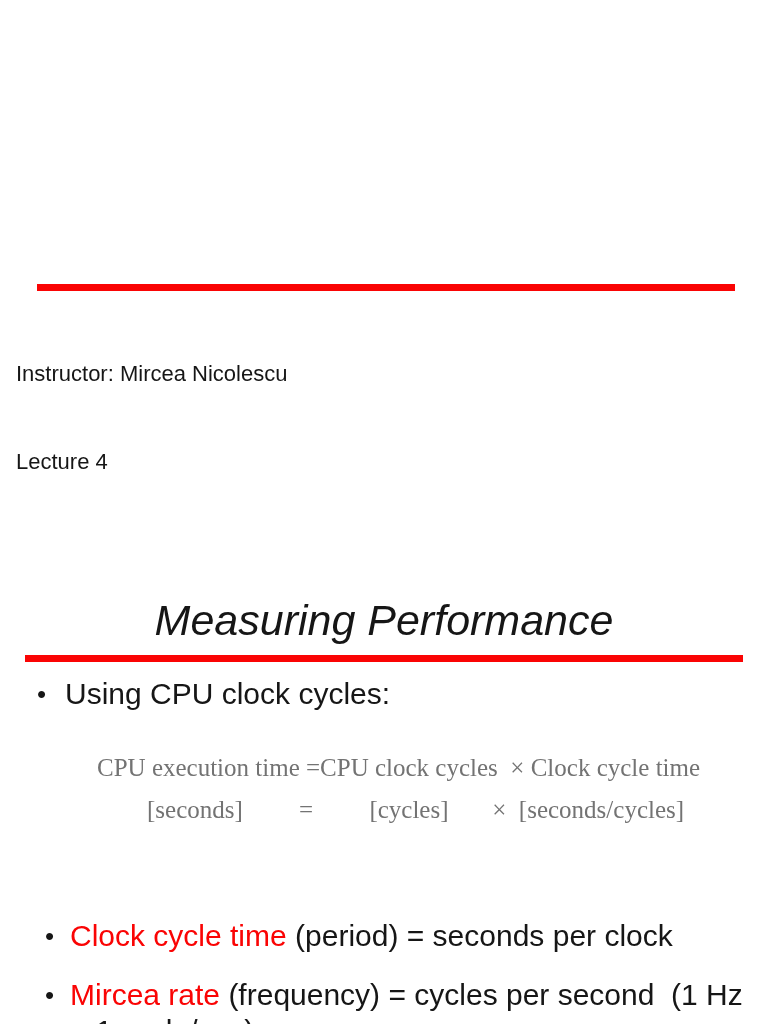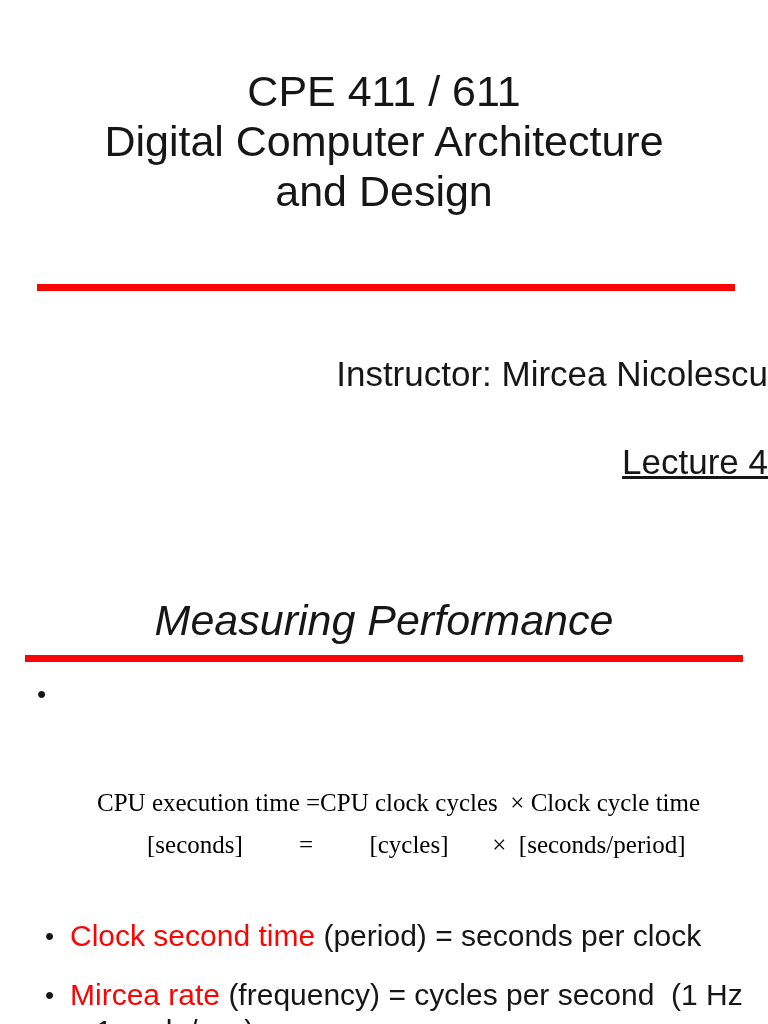--- a/index.html
+++ b/index.html
@@ -26,22 +26,22 @@
     line-height: 50px;
     font-weight: 400;
     color: var(--ink);
   }
   .rule {
     background: var(--accent);
     height: 7px;
   }
   .center-line {
     left: 16px; right: 0;
-    text-align: right;
-    font-size: 35px;
+    text-align: left;
+    font-size: 22px;
     line-height: 36px;
   }
   .bullet-row {
     display: flex;
     align-items: flex-start;
     font-size: 30px;
     line-height: 36px;
   }
   .bullet-marker {
     display: inline-block;
@@ -51,56 +51,51 @@
   }
   .b1 .bullet-marker { width: 28px; }
   .b2 .bullet-marker, .b3 .bullet-marker { width: 25px; }
   .bullet-text { white-space: pre-wrap; }
   .hl { color: var(--accent); }
   .formula {
     font-family: "Liberation Serif", serif;
     font-size: 25px;
     line-height: 32px;
     white-space: pre;
-    color: #000000;
-    margin-top: 35px;
+    color: #737373;
   }
 </style>
 </head>
 <body>
 
 <div class="canvas">
 
-  <div class="abs slide-title" style="top: 66px;">
-    <div>CPE 411 / 611</div>
-    <div>Digital Computer Architecture</div>
-    <div>and Design</div>
-  </div>
 
   <div class="abs rule" style="left: 37px; top: 284px; width: 698px;"></div>
 
   <div class="abs center-line" style="top: 356px;">Instructor: Mircea Nicolescu</div>
 
-  <div class="abs center-line" style="top: 444px; text-decoration: underline;">Lecture 4</div>
+  <div class="abs center-line" style="top: 444px;">Lecture 4</div>
 
   <div class="abs slide-title" style="top: 595px; font-style: italic;">Measuring Performance</div>
 
   <div class="abs rule" style="left: 25px; top: 655px; width: 718px;"></div>
 
   <div class="abs bullet-row b1" style="left: 37px; top: 676px; right: 0;">
     <span class="bullet-marker">•</span>
+    <span class="bullet-text">Using CPU clock cycles:</span>
   </div>
 
   <div class="abs formula" style="left: 97px; top: 752px;">CPU execution time =CPU clock cycles  × Clock cycle time</div>
 
-  <div class="abs formula" style="left: 97px; top: 794px;">        [seconds]         =         [cycles]       ×  [seconds/period]</div>
+  <div class="abs formula" style="left: 97px; top: 794px;">        [seconds]         =         [cycles]       ×  [seconds/cycles]</div>
 
   <div class="abs bullet-row b2" style="left: 45px; top: 918px; right: 0;">
     <span class="bullet-marker">•</span>
-    <span class="bullet-text"><span class="hl">Clock second time</span><span> (period) = seconds per clock</span></span>
+    <span class="bullet-text"><span class="hl">Clock cycle time</span><span> (period) = seconds per clock</span></span>
   </div>
 
   <div class="abs bullet-row b3" style="left: 45px; top: 977px; right: 0;">
     <span class="bullet-marker">•</span>
     <span class="bullet-text"><span class="hl">Mircea rate</span><span> (frequency) = cycles per second  (1 Hz
 = 1 cycle/sec)</span></span>
   </div>
 
 </div>
 

